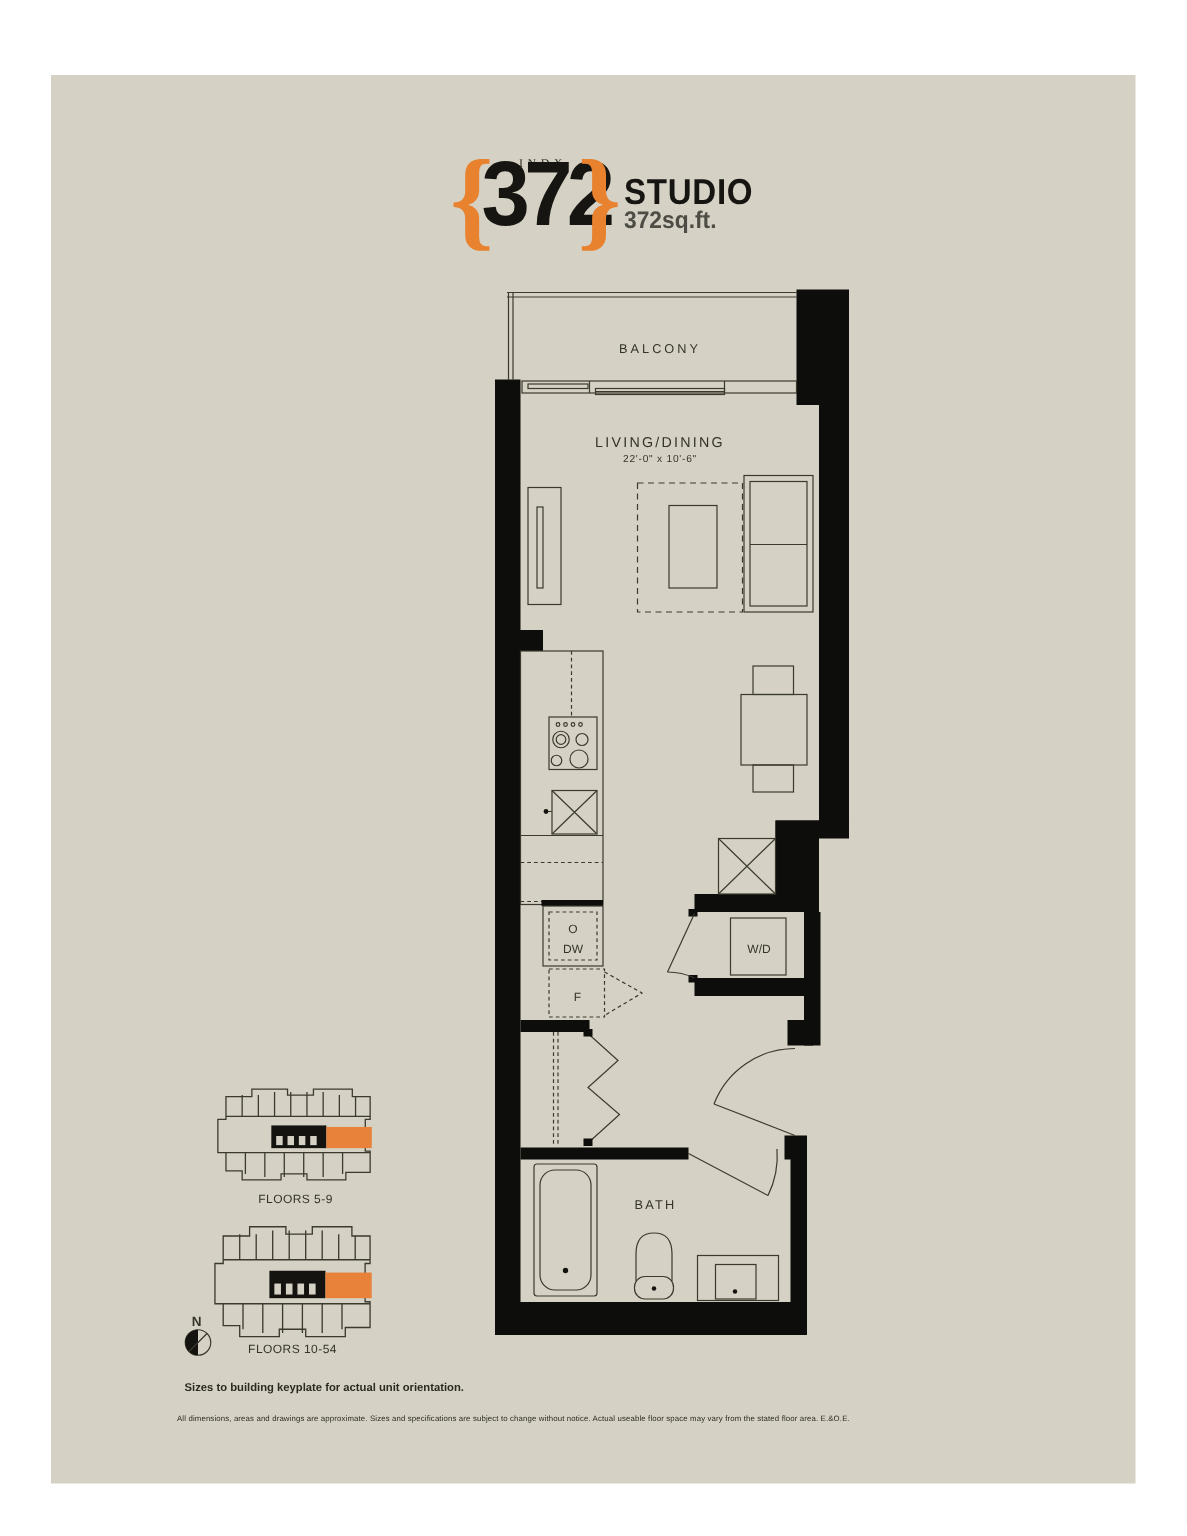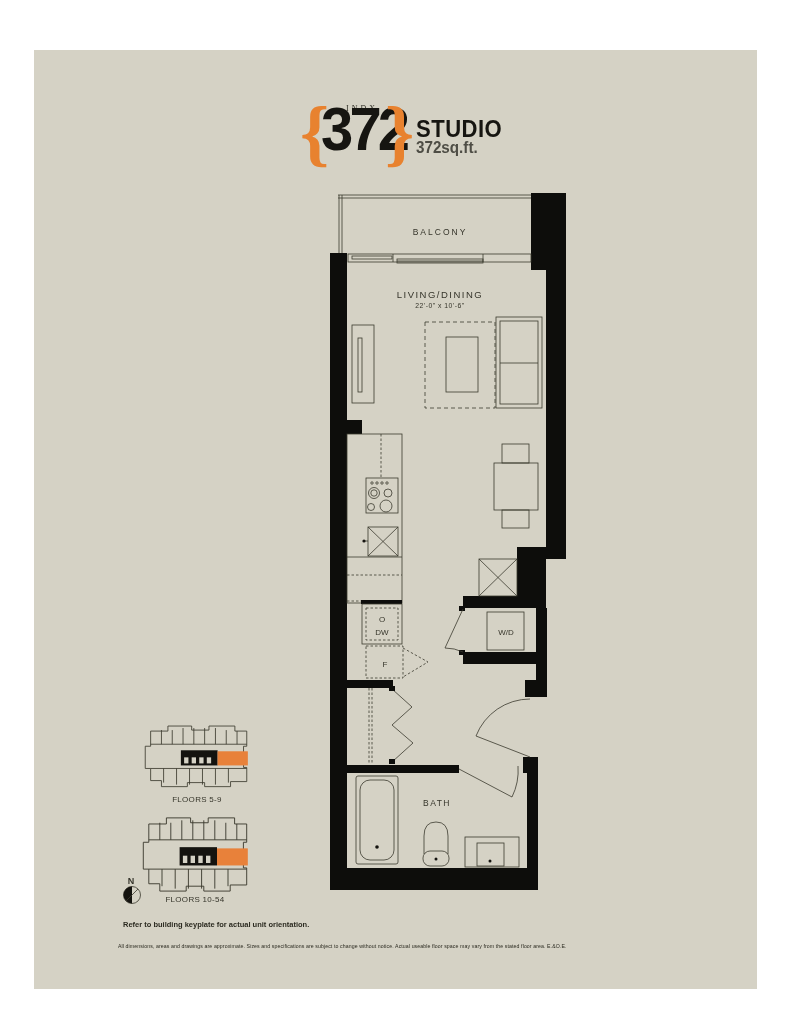--- a/index.html
+++ b/index.html
@@ -213,15 +213,15 @@
     <text class="txt t-key" x="195" y="902" text-anchor="middle">FLOORS 10-54</text>
 
     <g>
       <text class="txt t-north" x="131" y="884" text-anchor="middle">N</text>
       <circle class="lnt" cx="132" cy="895" r="8.5"></circle>
       <path class="kcore" d="M132,886.5 A8.5,8.5 0 0 0 132,903.5 Z"></path>
       <path class="lnt" d="M126,901 L138,889"></path>
     </g>
   </svg>
 
-  <div class="abs note">Refer to building keyplate for actual unit orientation.</div>
+  <div class="abs note">Sizes to building keyplate for actual unit orientation.</div>
   <div class="abs disclaimer">All dimensions, areas and drawings are approximate. Sizes and specifications are subject to change without notice. Actual useable floor space may vary from the stated floor area. E.&amp;O.E.</div>
 </div>
 
 </body></html>

